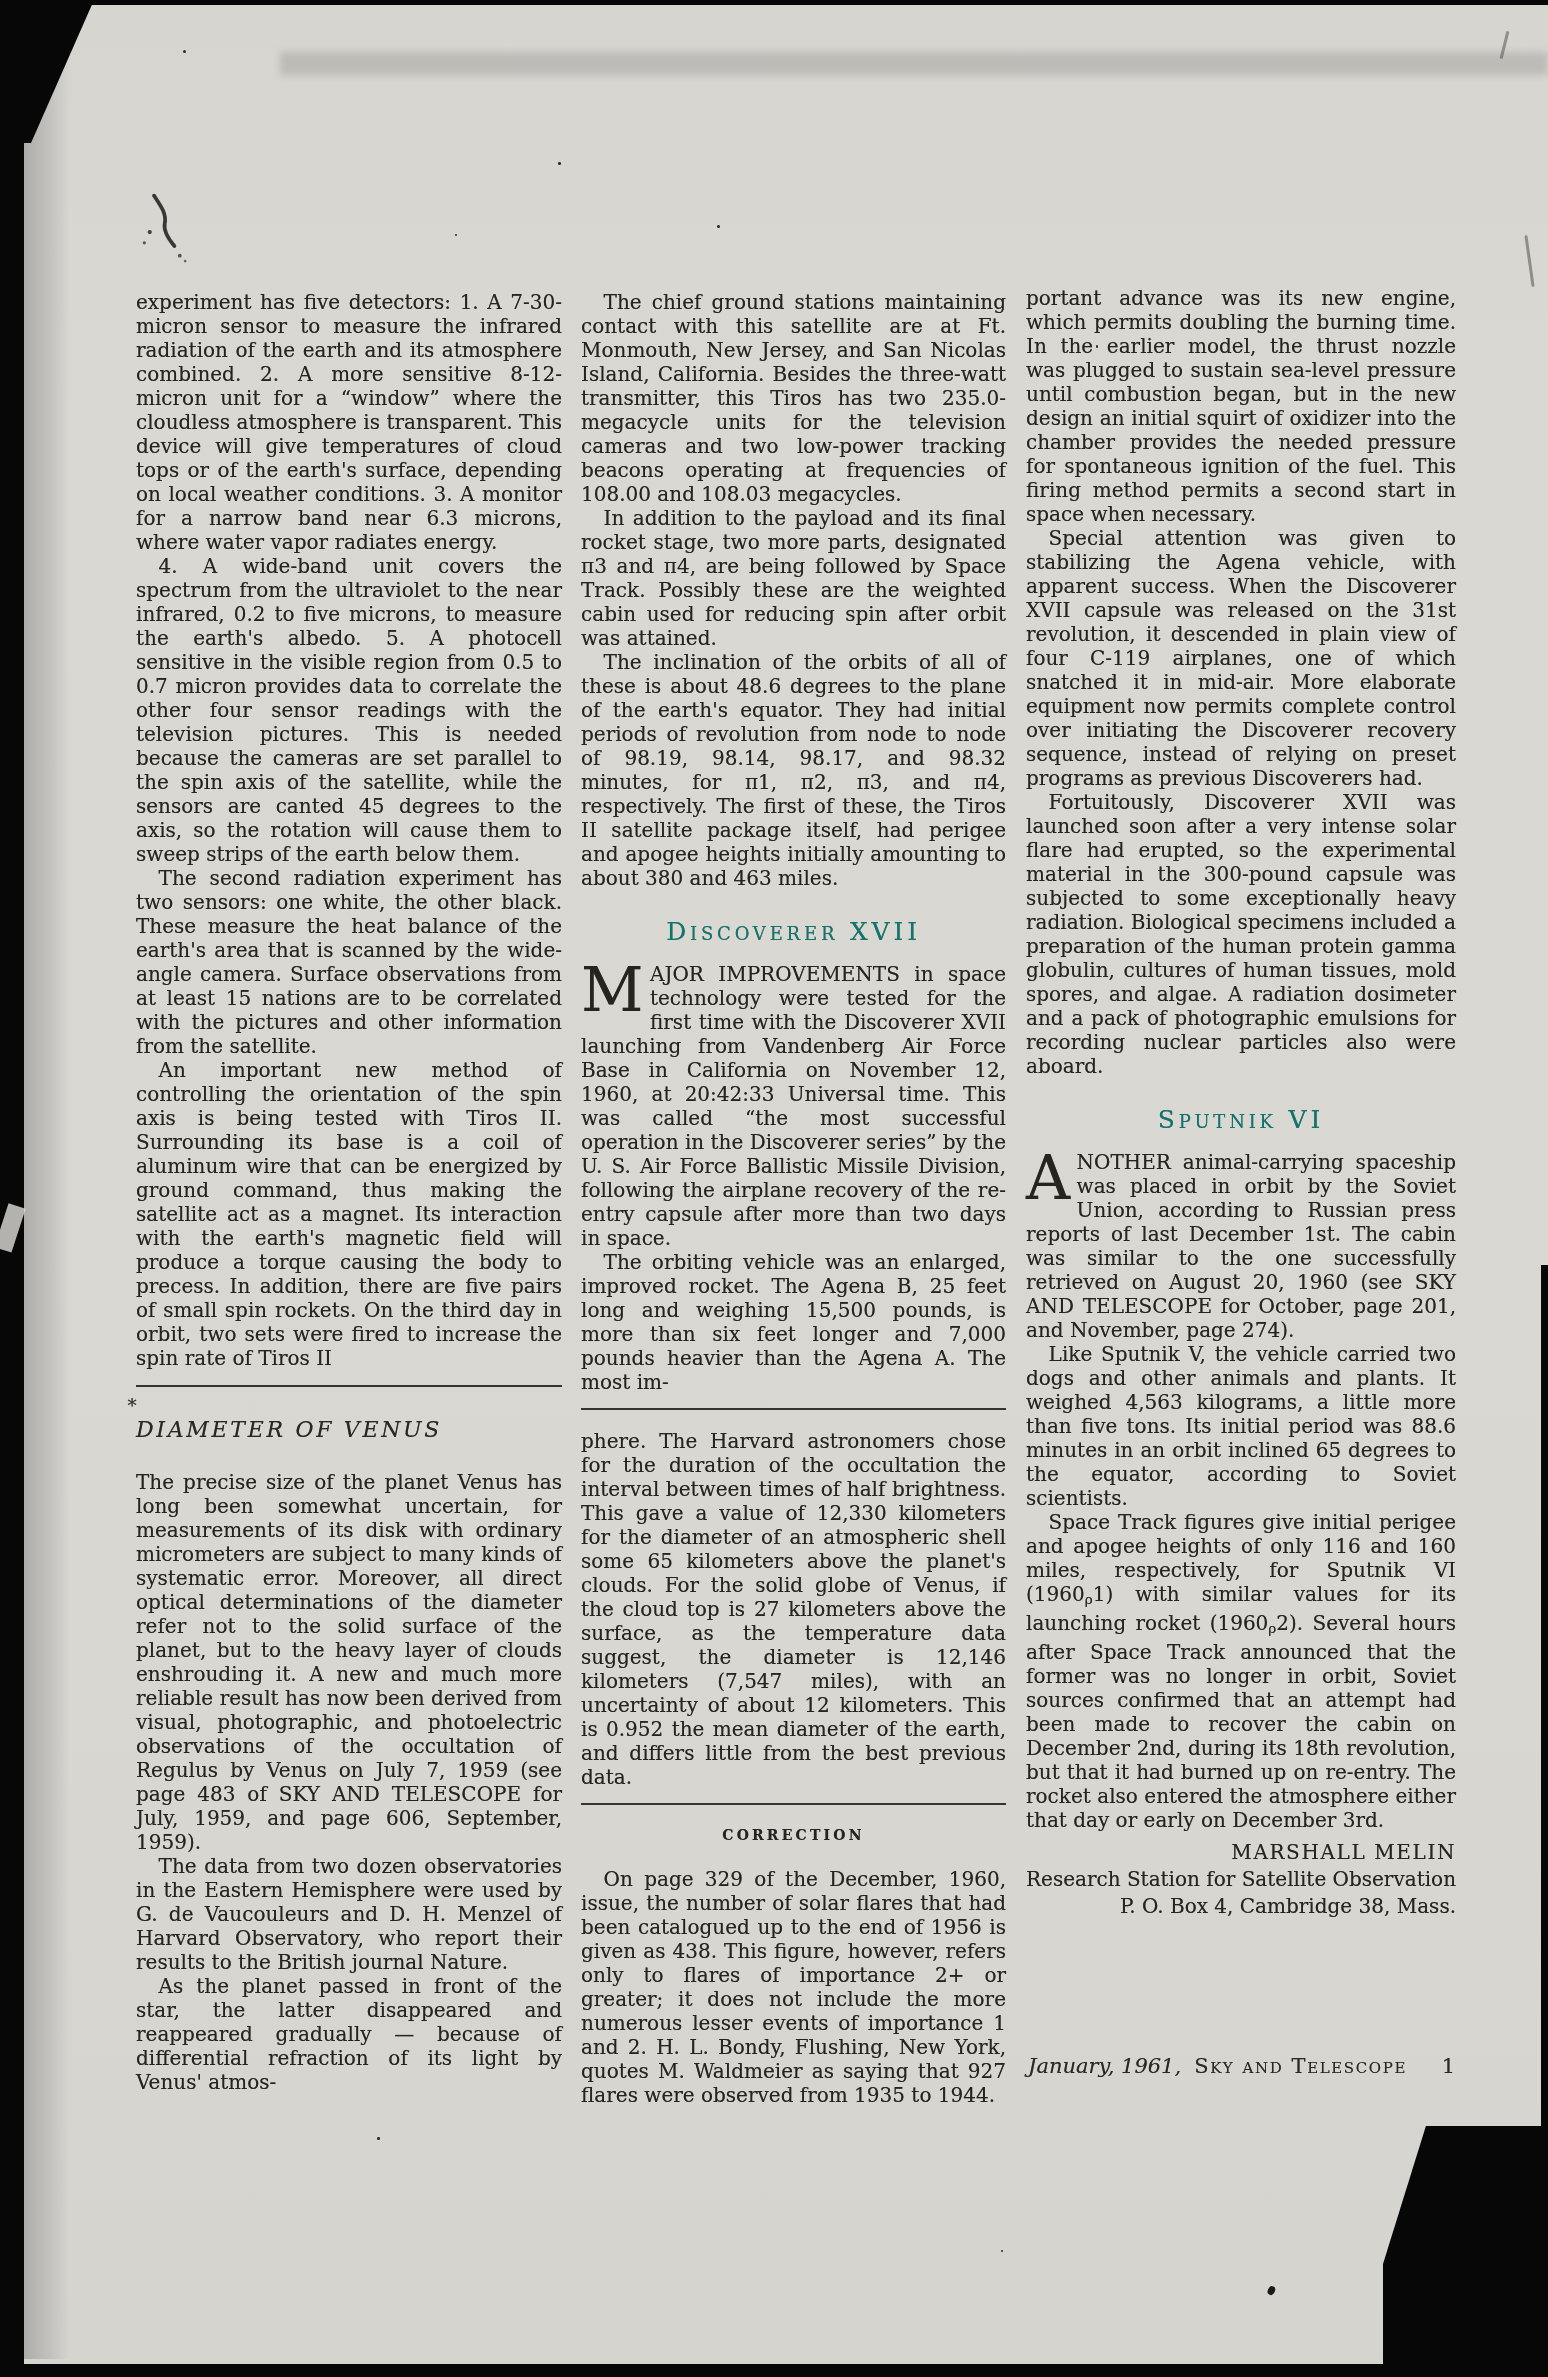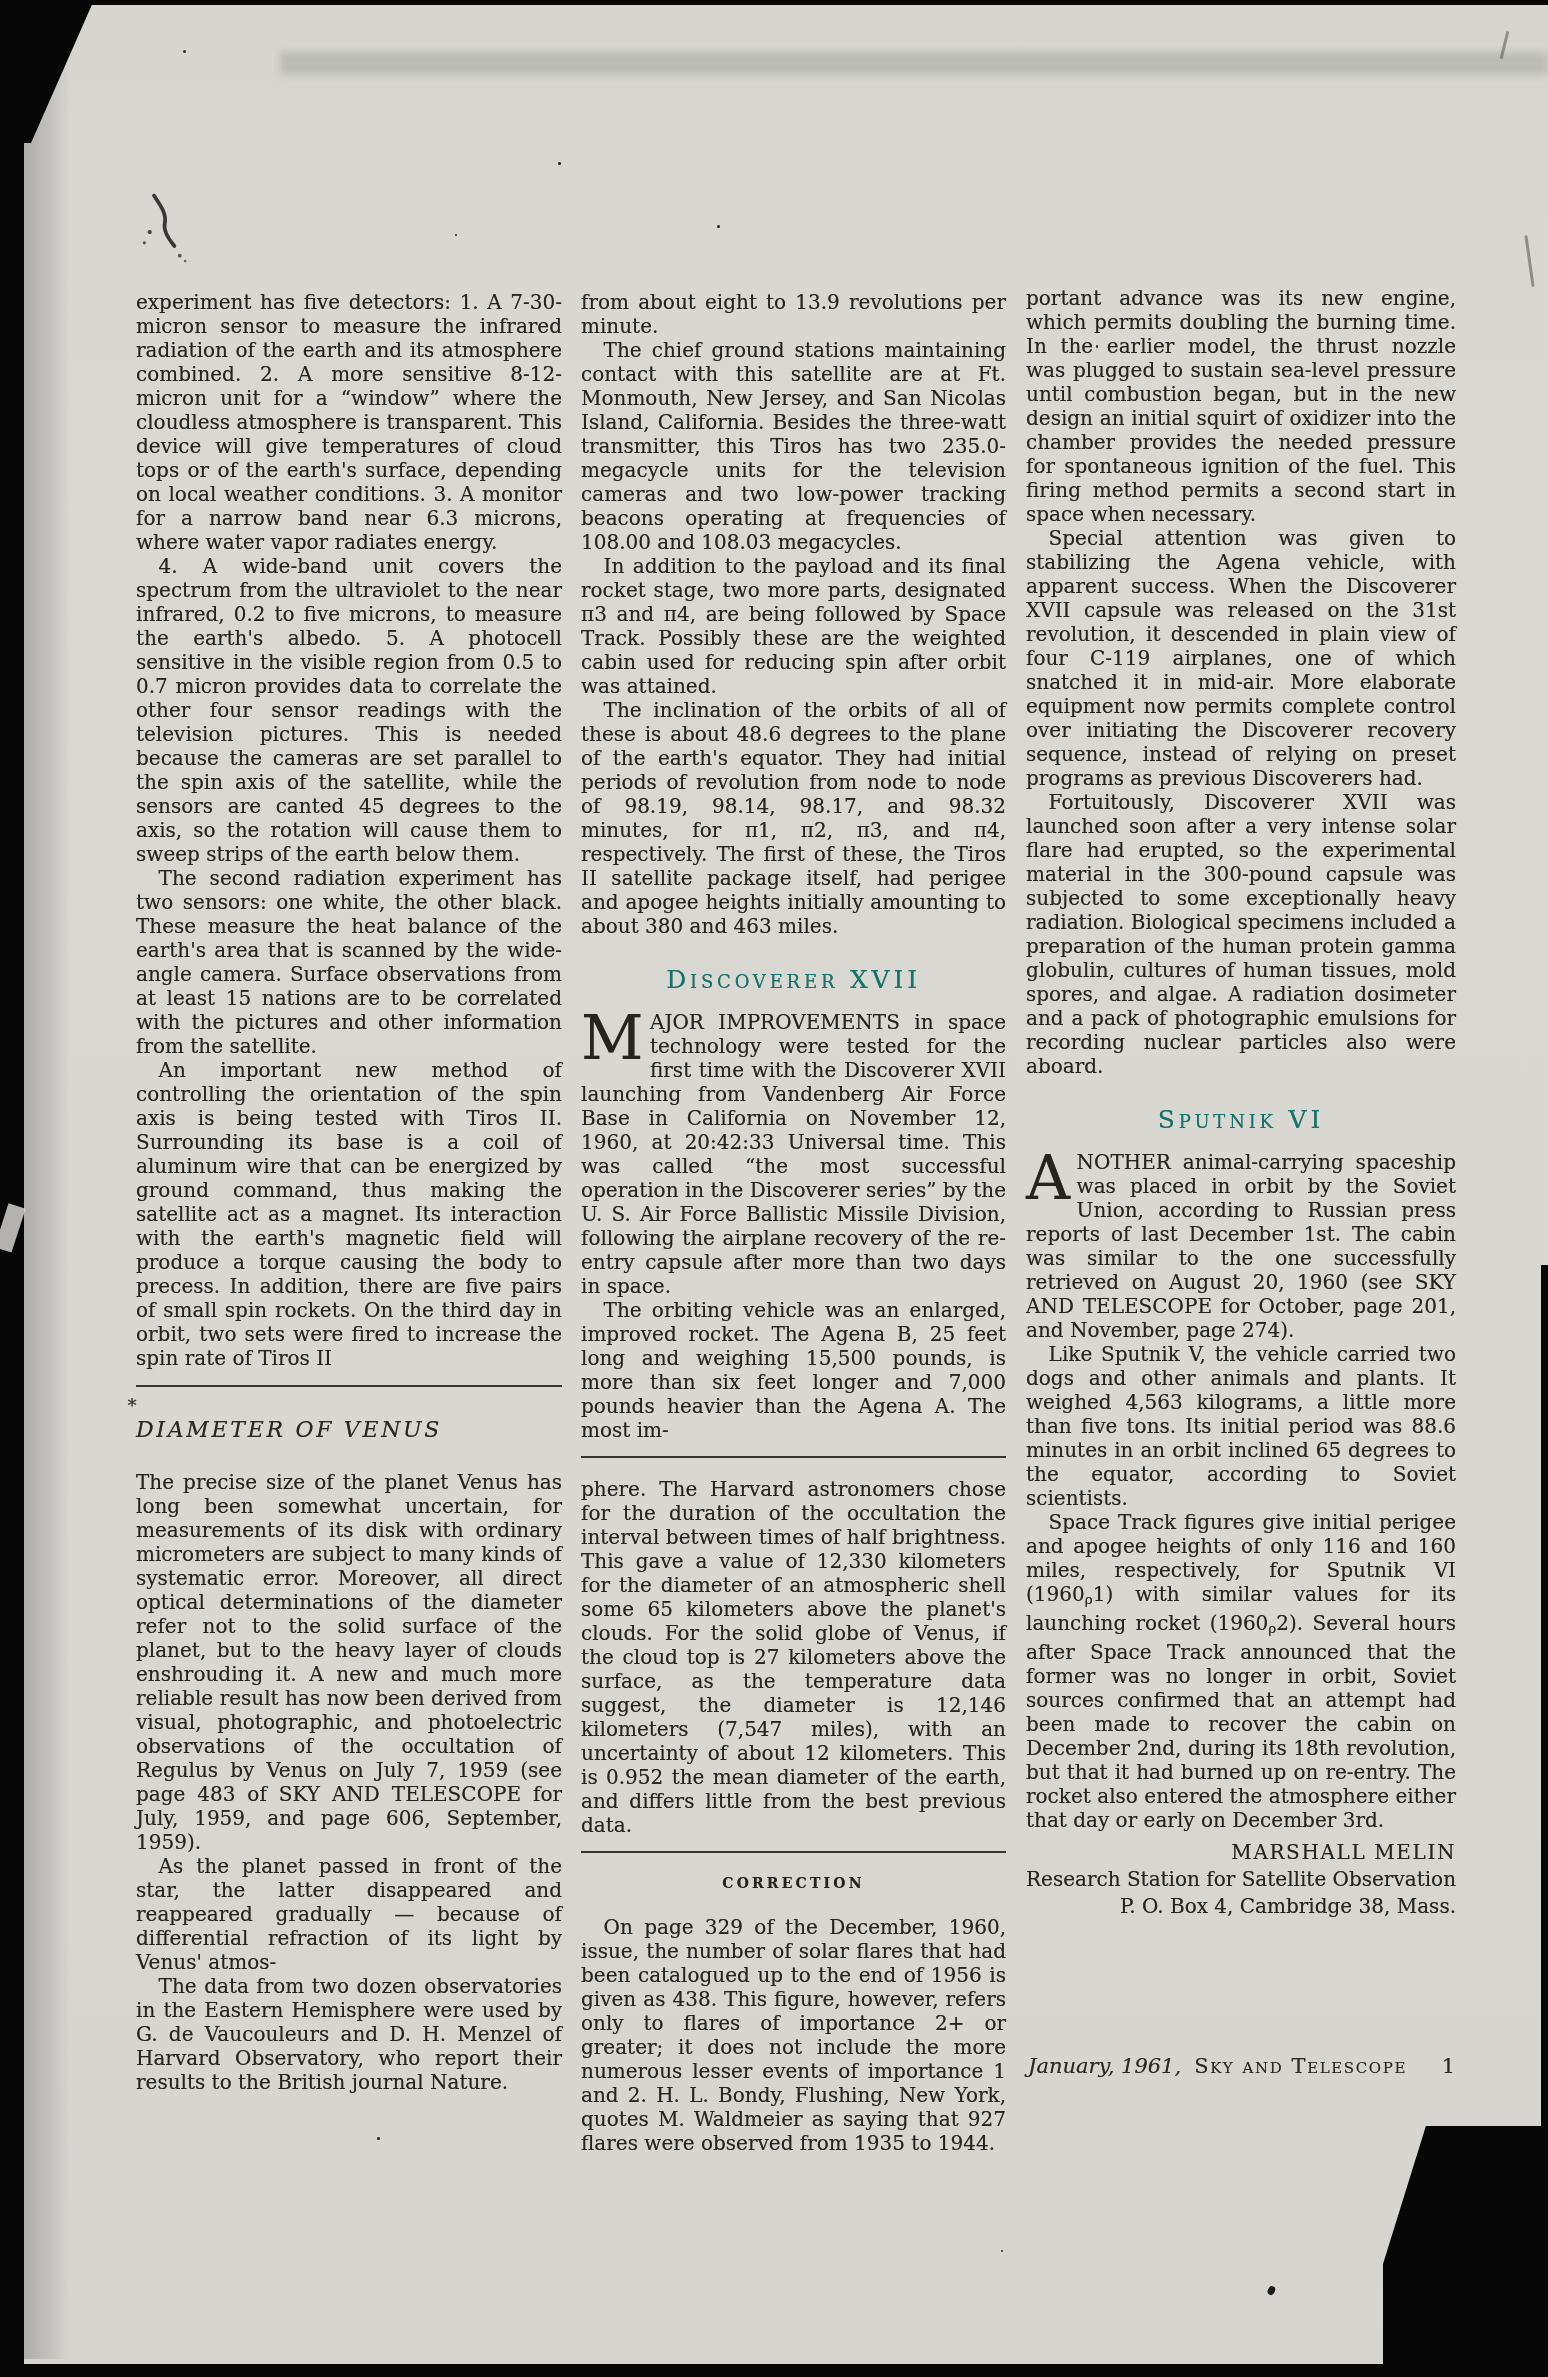--- a/index.html
+++ b/index.html
@@ -68,26 +68,25 @@
     <p class="noindent">experiment has five detectors: 1. A 7-30-micron sensor to measure the infrared radiation of the earth and its atmosphere combined. 2. A more sensitive 8-12-micron unit for a “window” where the cloudless atmosphere is transparent. This device will give temperatures of cloud tops or of the earth's surface, depending on local weather conditions. 3. A monitor for a narrow band near 6.3 microns, where water vapor radiates energy.</p>
     <p>4. A wide-band unit covers the spectrum from the ultraviolet to the near infrared, 0.2 to five microns, to measure the earth's albedo. 5. A photocell sensitive in the visible region from 0.5 to 0.7 micron provides data to correlate the other four sensor readings with the television pictures. This is needed because the cameras are set parallel to the spin axis of the satellite, while the sensors are canted 45 degrees to the axis, so the rotation will cause them to sweep strips of the earth below them.</p>
     <p>The second radiation experiment has two sensors: one white, the other black. These measure the heat balance of the earth's area that is scanned by the wide-angle camera. Surface observations from at least 15 nations are to be correlated with the pictures and other information from the satellite.</p>
     <p>An important new method of controlling the orientation of the spin axis is being tested with Tiros II. Surrounding its base is a coil of aluminum wire that can be energized by ground command, thus making the satellite act as a magnet. Its interaction with the earth's magnetic field will produce a torque causing the body to precess. In addition, there are five pairs of small spin rockets. On the third day in orbit, two sets were fired to increase the spin rate of Tiros II</p>
     <div class="rule"></div>
     <h2 class="venus-head">
       <span class="heading-star">*</span>
       <span>DIAMETER OF VENUS</span>
     </h2>
     <p class="noindent">The precise size of the planet Venus has long been somewhat uncertain, for measurements of its disk with ordinary micrometers are subject to many kinds of systematic error. Moreover, all direct optical determinations of the diameter refer not to the solid surface of the planet, but to the heavy layer of clouds enshrouding it. A new and much more reliable result has now been derived from visual, photographic, and photoelectric observations of the occultation of Regulus by Venus on July 7, 1959 (see page 483 of SKY AND TELESCOPE for July, 1959, and page 606, September, 1959).</p>
+    <p>The data from two dozen observatories in the Eastern Hemisphere were used by G. de Vaucouleurs and D. H. Menzel of Harvard Observatory, who report their results to the British journal Nature.</p>
     <p>As the planet passed in front of the star, the latter disappeared and reappeared gradually — because of differential refraction of its light by Venus' atmos-</p>
-    <p>The data from two dozen observatories in the Eastern Hemisphere were used by G. de Vaucouleurs and D. H. Menzel of Harvard Observatory, who report their results to the British journal Nature.</p>
   </div>
 
   <div class="col col2">
-    <p class="noindent">from about eight to 13.9 revolutions per minute.</p>
     <p>The chief ground stations maintaining contact with this satellite are at Ft. Monmouth, New Jersey, and San Nicolas Island, California. Besides the three-watt transmitter, this Tiros has two 235.0-megacycle units for the television cameras and two low-power tracking beacons operating at frequencies of 108.00 and 108.03 megacycles.</p>
     <p>In addition to the payload and its final rocket stage, two more parts, designated π3 and π4, are being followed by Space Track. Possibly these are the weighted cabin used for reducing spin after orbit was attained.</p>
     <p>The inclination of the orbits of all of these is about 48.6 degrees to the plane of the earth's equator. They had initial periods of revolution from node to node of 98.19, 98.14, 98.17, and 98.32 minutes, for π1, π2, π3, and π4, respectively. The first of these, the Tiros II satellite package itself, had perigee and apogee heights initially amounting to about 380 and 463 miles.</p>
     <h2 class="sc-head">Discoverer XVII</h2>
     <p class="noindent has-drop">
       <span class="dropcap">M</span><span>AJOR IMPROVEMENTS in space technology were tested for the first time with the Discoverer XVII launching from Vandenberg Air Force Base in California on November 12, 1960, at 20:42:33 Universal time. This was called “the most successful operation in the Discoverer series” by the U. S. Air Force Ballistic Missile Division, following the airplane recovery of the re-entry capsule after more than two days in space.</span>
     </p>
     <p>The orbiting vehicle was an enlarged, improved rocket. The Agena B, 25 feet long and weighing 15,500 pounds, is more than six feet longer and 7,000 pounds heavier than the Agena A. The most im-</p>
     <div class="rule"></div>
     <p class="noindent">phere. The Harvard astronomers chose for the duration of the occultation the interval between times of half brightness. This gave a value of 12,330 kilometers for the diameter of an atmospheric shell some 65 kilometers above the planet's clouds. For the solid globe of Venus, if the cloud top is 27 kilometers above the surface, as the temperature data suggest, the diameter is 12,146 kilometers (7,547 miles), with an uncertainty of about 12 kilometers. This is 0.952 the mean diameter of the earth, and differs little from the best previous data.</p>

